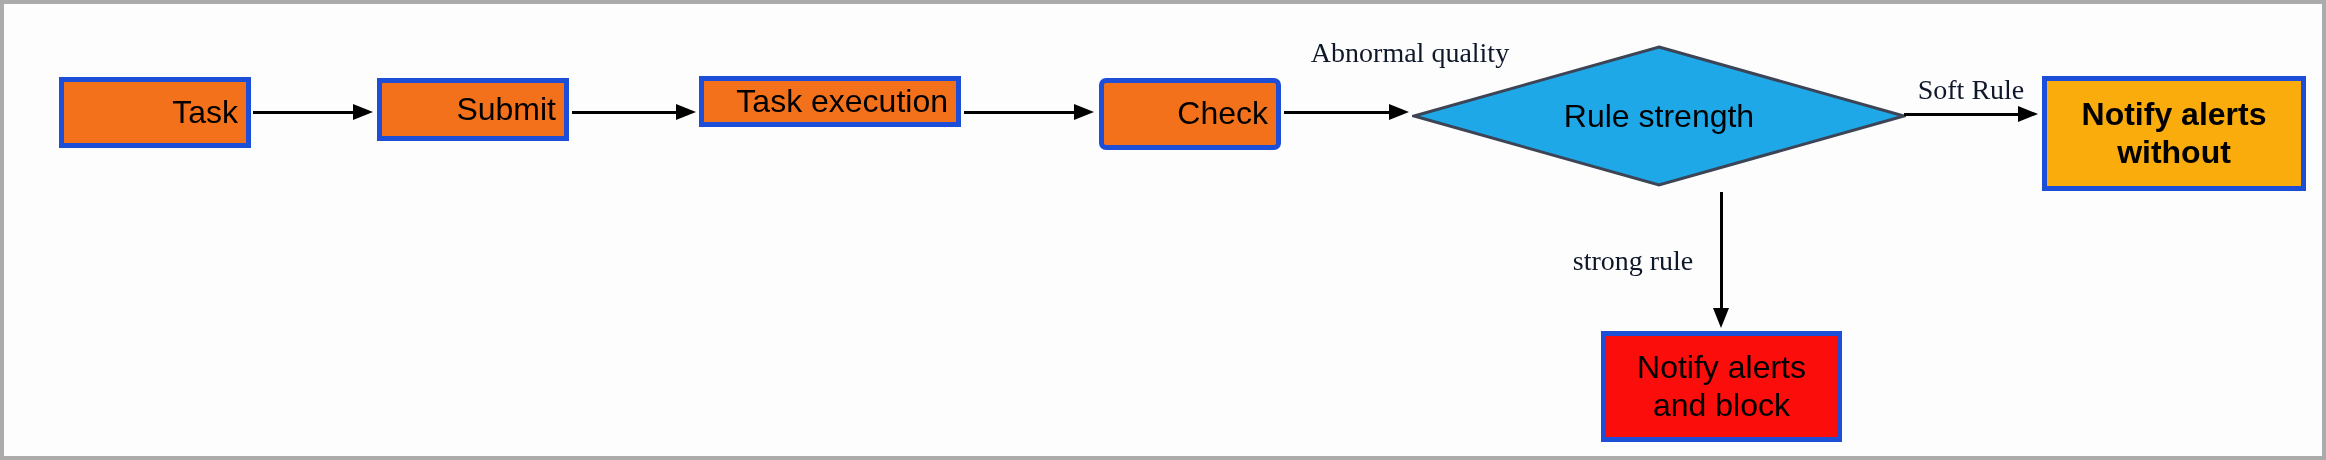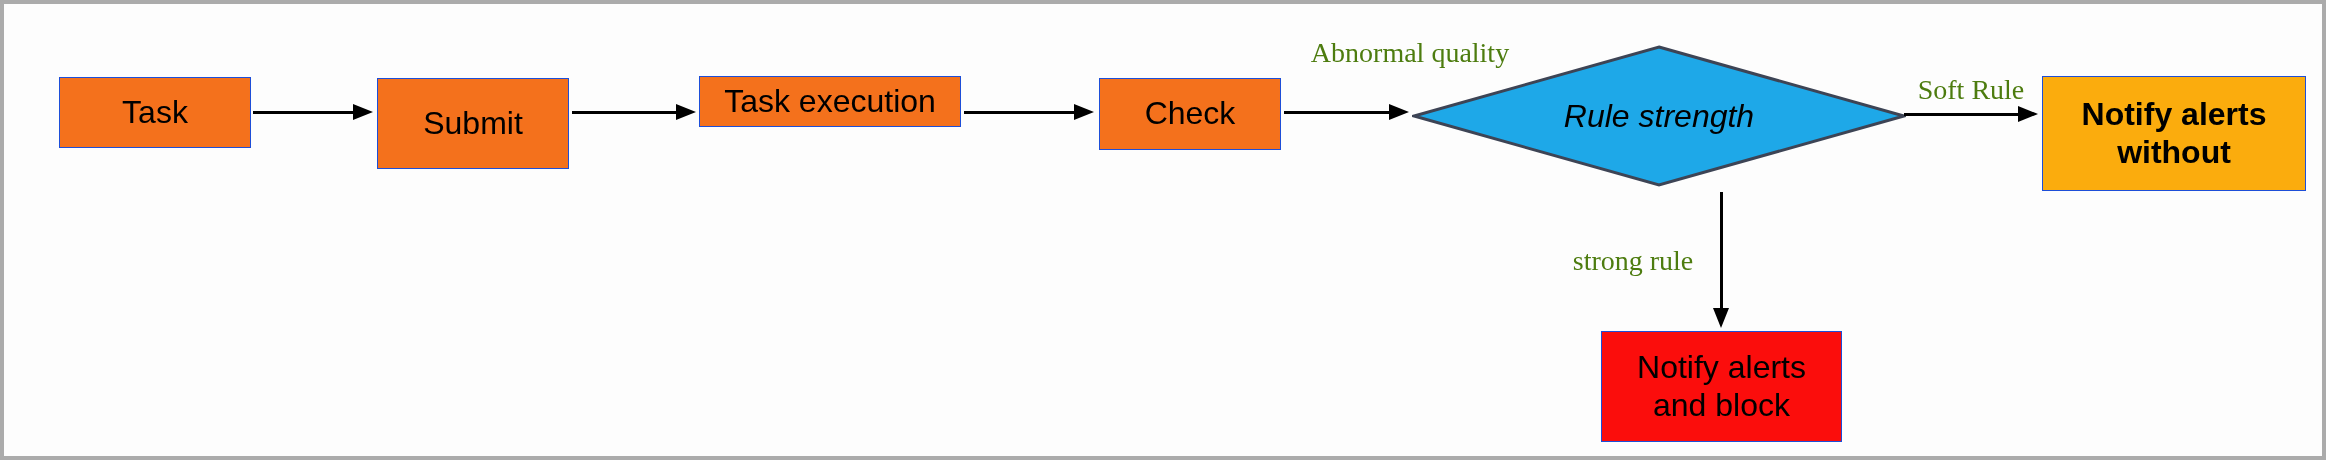--- a/index.html
+++ b/index.html
@@ -13,24 +13,24 @@
     height: 460px;
     box-sizing: border-box;
     background: #fdfdfd;
     border: 4px solid #ababab;
     font-family: "Liberation Sans", sans-serif;
     overflow: hidden;
   }
   .node {
     position: absolute;
     box-sizing: border-box;
-    border: 1px solid #1d4ed8;
+    border: 5px solid #1d4ed8;
     display: flex;
     align-items: center;
-    justify-content: center;
+    justify-content: flex-end;
     text-align: center;
     color: #000000;
     font-size: 32px;
     line-height: 1.18;
     padding: 0 8px;
   }
   .diamond-wrap {
     position: absolute;
     left: 1408px;
     top: 41px;
@@ -47,21 +47,20 @@
     position: absolute;
     left: 0;
     top: 0;
     width: 100%;
     height: 100%;
     display: flex;
     align-items: center;
     justify-content: center;
     font-size: 32px;
     color: #000000;
-    font-style: italic;
   }
   .arrow-h {
     position: absolute;
     height: 3px;
     background: #000000;
   }
   .arrow-h::after {
     content: "";
     position: absolute;
     right: -19px;
@@ -85,27 +84,27 @@
     width: 0;
     height: 0;
     border-top: 20px solid #000000;
     border-left: 8.5px solid transparent;
     border-right: 8.5px solid transparent;
   }
   .edge-label {
     position: absolute;
     font-family: "Liberation Serif", serif;
     font-size: 28px;
-    color: #4d7c0f;
+    color: #0f172a;
     text-align: center;
     white-space: nowrap;
   }
   
   #node-task           { left: 55px;   top: 73px;  width: 192px; height: 71px; }
-  #node-submit         { left: 373px;  top: 74px;  width: 192px; height: 91px; }
+  #node-submit         { left: 373px;  top: 74px;  width: 192px; height: 63px; }
   #node-task-execution { left: 695px;  top: 72px;  width: 262px; height: 51px; }
   #node-check          { left: 1095px; top: 74px;  width: 182px; height: 72px; }
   #node-notify-without { left: 2038px; top: 72px;  width: 264px; height: 115px; font-weight: bold; }
   #node-notify-block   { left: 1597px; top: 327px; width: 241px; height: 111px; }
   
   #arrow-task-submit      { left: 249px;  top: 107px; width: 101px; }
   #arrow-submit-execution { left: 568px;  top: 107px; width: 105px; }
   #arrow-execution-check  { left: 960px;  top: 107px; width: 111px; }
   #arrow-check-diamond    { left: 1280px; top: 107px; width: 106px; }
   #arrow-diamond-without  { left: 1900px; top: 109px; width: 115px; }
@@ -125,21 +124,21 @@
   </div>
 
   <div class="node" id="node-submit" style="background-color: rgb(244, 113, 28);">
     <span>Submit</span>
   </div>
 
   <div class="node" id="node-task-execution" style="background-color: rgb(244, 113, 28);">
     <span>Task execution</span>
   </div>
 
-  <div class="node" id="node-check" style="background-color: rgb(244, 113, 28);">
+  <div class="node" id="node-check" style="background-color: rgb(244, 113, 28); border-radius: 7px;">
     <span>Check</span>
   </div>
 
   <div class="diamond-wrap">
     <svg width="494" height="142" viewBox="0 0 494 142">
       <polygon points="247,2 492,71 247,140 2,71" stroke-width="3" fill="#1EA8E8" stroke="#3D4455"></polygon>
     </svg>
     <div class="diamond-label">Rule strength</div>
   </div>
 

